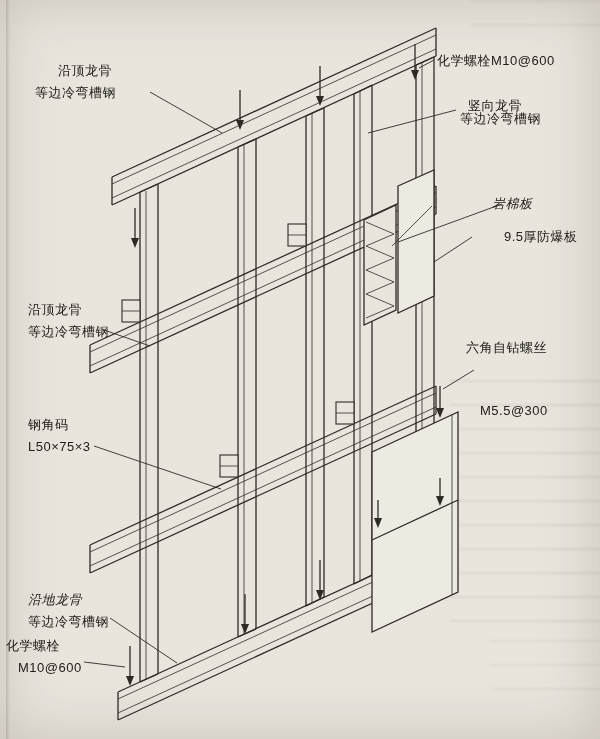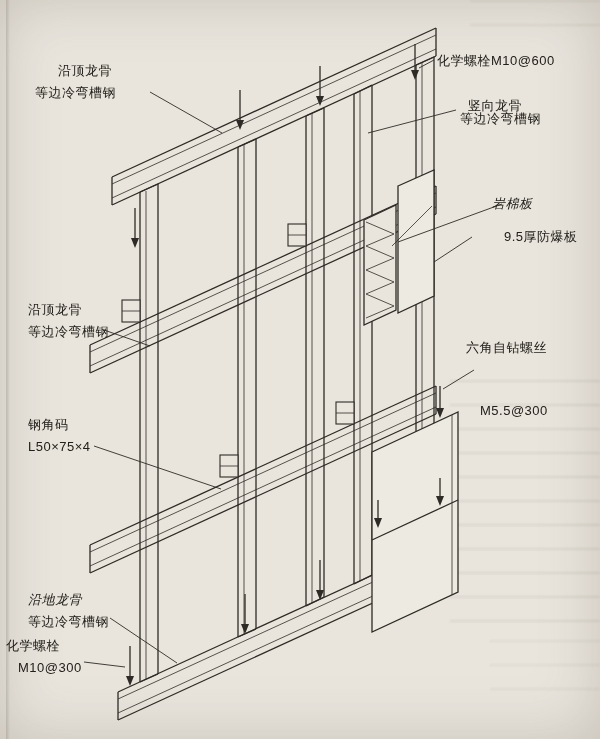--- a/index.html
+++ b/index.html
@@ -235,21 +235,21 @@
 
   <div class="lbl" style="left:476px;top:226px;margin-left:28px;">9.5厚防爆板</div>
 
   <div class="lbl" style="left:28px;top:299px;">沿顶龙骨</div>
   <div class="lbl" style="left:28px;top:321px;">等边冷弯槽钢</div>
 
   <div class="lbl" style="left:466px;top:338px;font-family:Liberation Mono, monospace;">六角自钻螺丝</div>
   <div class="lbl" style="left:480px;top:360px;margin-top:40px;">M5.5@300</div>
 
   <div class="lbl" style="left:28px;top:414px;">钢角码</div>
-  <div class="lbl" style="left:28px;top:436px;">L50×75×4</div>
+  <div class="lbl" style="left:28px;top:436px;">L50×75×3</div>
 
   <div class="lbl" style="left:28px;top:589px;font-style:italic;">沿地龙骨</div>
   <div class="lbl" style="left:28px;top:611px;">等边冷弯槽钢</div>
 
   <div class="lbl" style="left:6px;top:635px;">化学螺栓</div>
-  <div class="lbl" style="left:18px;top:657px;">M10@300</div>
+  <div class="lbl" style="left:18px;top:657px;">M10@600</div>
 
 </div>
 
 </body></html>

